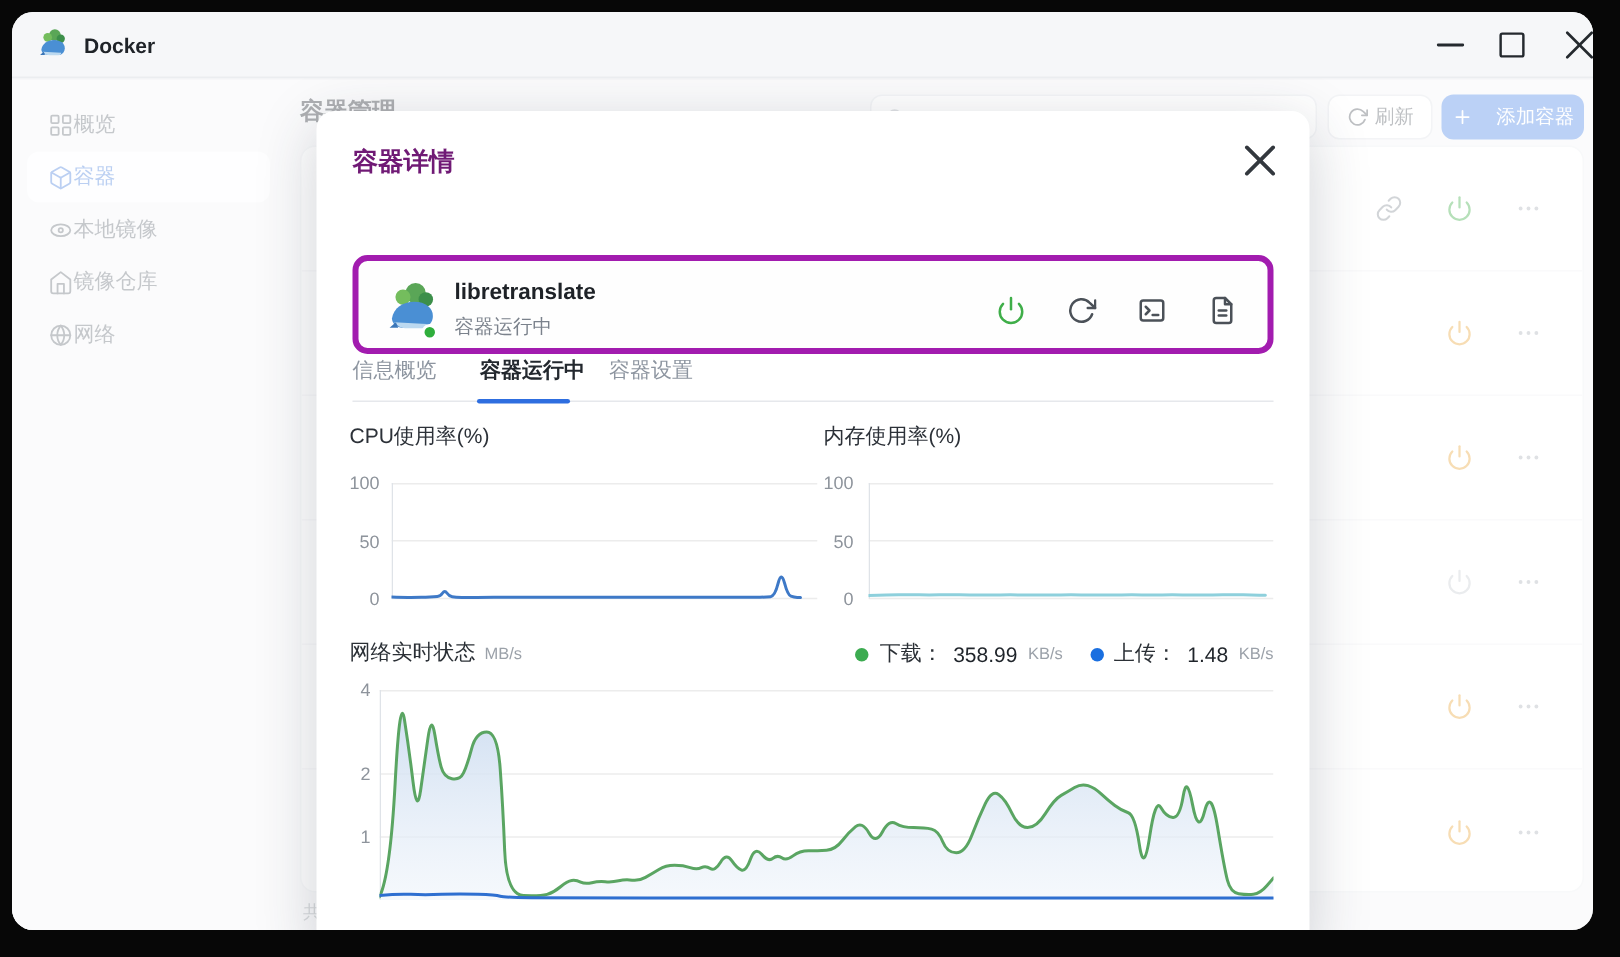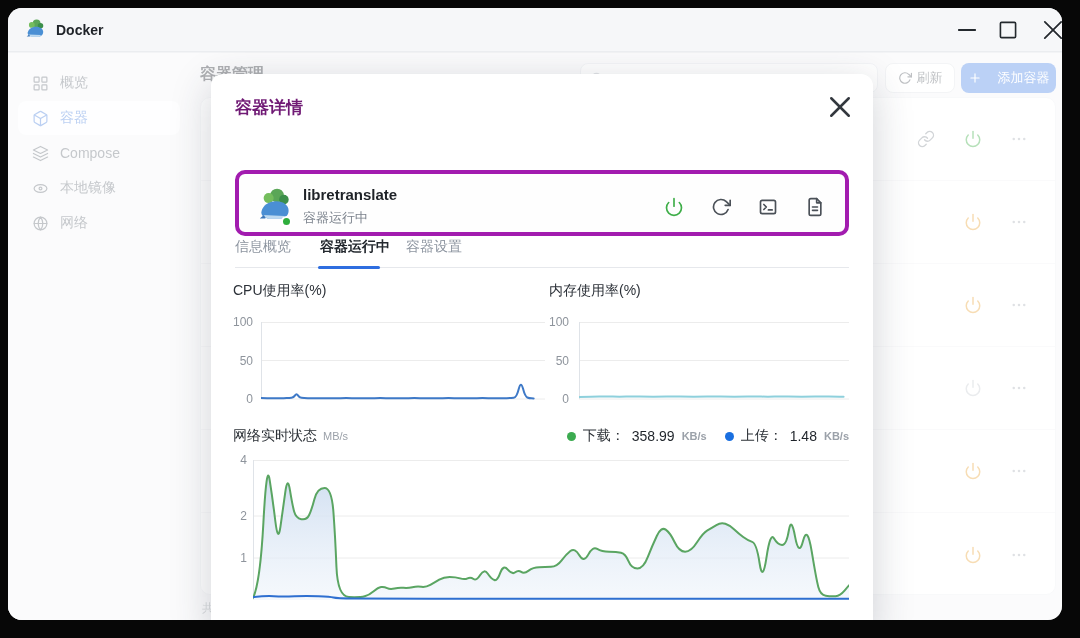--- a/index.html
+++ b/index.html
@@ -12,21 +12,21 @@
     border-bottom:1px solid #ebedf0; z-index:40; }
   .app-title { position:absolute; left:48px; top:14px; font-size:14px; font-weight:700; color:#1f2328; }
   .logo { position:absolute; left:16px; top:10px; width:24px; height:24px; }
   .winctl { position:absolute; top:8px; width:30px; height:28px; display:flex; align-items:center;
     justify-content:center; color:#24292e; }
   .winctl svg { width:15px; height:15px; }
   
   .sidebar { position:absolute; left:0; top:45px; width:182px; bottom:0; background:#f3f4f6;
     padding-top:12px; z-index:1; }
   .side-item { position:relative; height:34px; margin:1px 10px; display:flex; align-items:center;
-    gap:11px; padding-left:14px; border-radius:8px; color:#676e78; font-size:14px; }
+    padding-left:14px; border-radius:8px; color:#676e78; font-size:14px; }
   .side-item svg { width:17px; height:17px; flex:0 0 auto; }
   .side-item.active { background:#fbfcfe; color:#4c82dd; }
   
   .page-title { position:absolute; left:192px; top:56px; font-size:16px; font-weight:700; color:#2a2f36; z-index:1; }
   .search-box { position:absolute; left:572px; top:55px; width:298px; height:30px; background:#fff;
     border:1px solid #e2e5ea; border-radius:8px; z-index:1; display:flex; align-items:center; padding:0 9px; color:#b0b6bd; }
   .search-box svg { width:14px; height:14px; }
   .search-box input { border:0; outline:0; flex:1; margin-left:7px; font-size:13px; background:transparent; }
   .btn-refresh { position:absolute; left:877px; top:55px; width:70px; height:30px; background:#fff;
     border:1px solid #dfe2e7; border-radius:8px; display:flex; align-items:center; justify-content:center;
@@ -71,21 +71,21 @@
   .ticks span { position:absolute; right:0; font-size:12px; color:#8e949c; line-height:14px; }
   .plot { position:absolute; }
   .net-head { position:absolute; left:22px; top:352px; right:24px; height:22px; }
   .net-title { font-size:14px; color:#2b3036; font-weight:500; }
   .net-unit { font-size:11px; color:#9ba1a9; margin-left:6px; }
   .legend { position:absolute; right:0; top:1px; display:flex; gap:18px; align-items:center; }
   .leg-item { display:flex; align-items:center; gap:7px; }
   .leg-dot { width:9px; height:9px; border-radius:50%; }
   .leg-label { font-size:14px; color:#2b3036; }
   .leg-value { font-size:14px; color:#1f242a; }
-  .leg-unit { font-size:11px; color:#9ba1a9;font-weight:bold; }
+  .leg-unit { font-size:11px; color:#9ba1a9; }
 </style>
 </head>
 <body>
 
 <div class="window">
 
   <div class="page-title">容器管理</div>
   <div class="search-box">
     <span id="search-ico" style="width: 14px; height: 14px; display: inline-flex;">
         <svg viewBox="0 0 24 24" fill="none" stroke="currentColor" stroke-width="2" stroke-linecap="round" stroke-linejoin="round" style="width:100%;height:100%">
@@ -217,35 +217,34 @@
             <path d="M21 16V8a2 2 0 0 0-1-1.73l-7-4a2 2 0 0 0-2 0l-7 4A2 2 0 0 0 3 8v8a2 2 0 0 0 1 1.73l7 4a2 2 0 0 0 2 0l7-4A2 2 0 0 0 21 16z"></path>
             <polyline points="3.3 7 12 12 20.7 7"></polyline>
             <line x1="12" y1="22" x2="12" y2="12"></line>
           </svg>
         </span>
         <span>容器</span>
       </div>
       <div class="side-item">
         <span style="width:17px;height:17px;display:inline-flex">
           <svg viewBox="0 0 24 24" fill="none" stroke="currentColor" stroke-width="1.7" stroke-linecap="round" stroke-linejoin="round" style="width:100%;height:100%">
-            <polygon points="12 2 2 7 12 12 22 7 12 2"></polygon>
-            <polyline points="2 17 12 22 22 17"></polyline>
-            <polyline points="2 12 12 17 22 12"></polyline>
+            <ellipse cx="12" cy="12" rx="9" ry="5.5"></ellipse>
+            <circle cx="12" cy="12" r="2"></circle>
           </svg>
         </span>
-        <span>Compose</span>
+        <span>本地镜像</span>
       </div>
       <div class="side-item">
         <span style="width:17px;height:17px;display:inline-flex">
           <svg viewBox="0 0 24 24" fill="none" stroke="currentColor" stroke-width="1.7" stroke-linecap="round" stroke-linejoin="round" style="width:100%;height:100%">
-            <ellipse cx="12" cy="12" rx="9" ry="5.5"></ellipse>
-            <circle cx="12" cy="12" r="2"></circle>
+            <path d="M3 9l9-7 9 7v11a2 2 0 0 1-2 2H5a2 2 0 0 1-2-2z"></path>
+            <polyline points="9 22 9 13 15 13 15 22"></polyline>
           </svg>
         </span>
-        <span>本地镜像</span>
+        <span>镜像仓库</span>
       </div>
       <div class="side-item">
         <span style="width:17px;height:17px;display:inline-flex">
           <svg viewBox="0 0 24 24" fill="none" stroke="currentColor" stroke-width="1.7" stroke-linecap="round" stroke-linejoin="round" style="width:100%;height:100%">
             <circle cx="12" cy="12" r="9"></circle>
             <line x1="3" y1="12" x2="21" y2="12"></line>
             <path d="M12 3a14 14 0 0 1 0 18a14 14 0 0 1 0-18"></path>
           </svg>
         </span>
         <span>网络</span>

